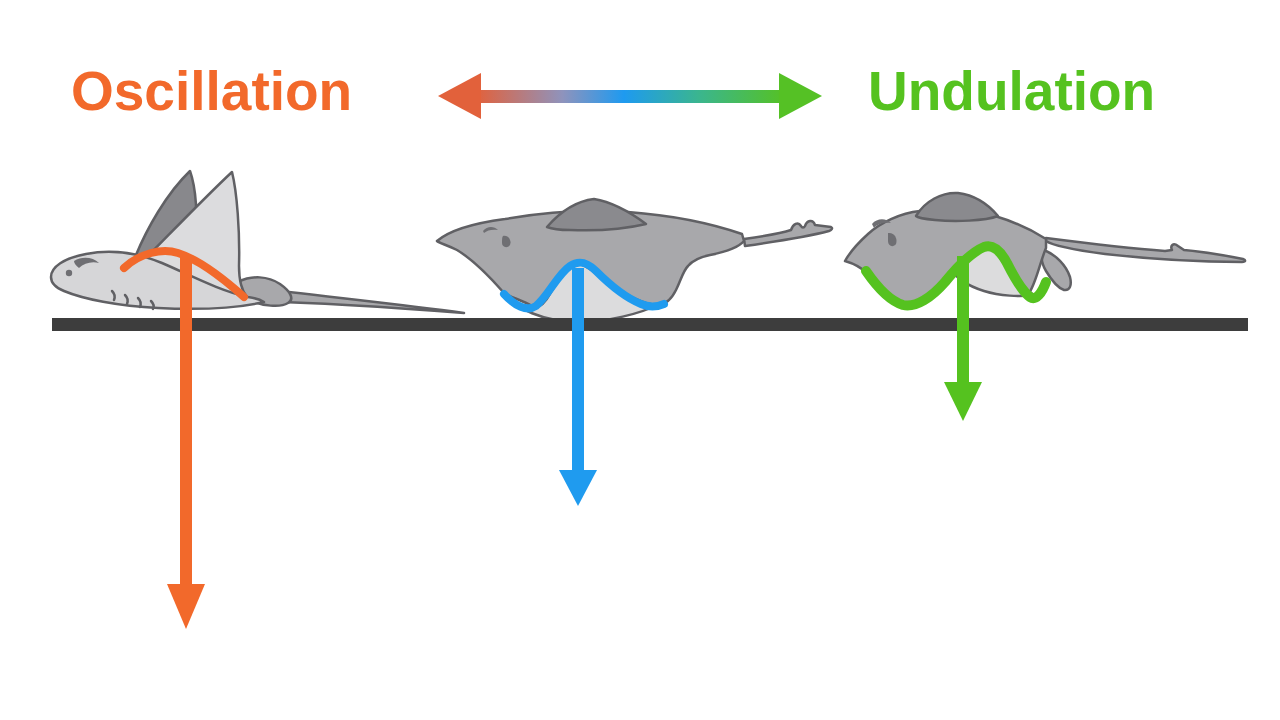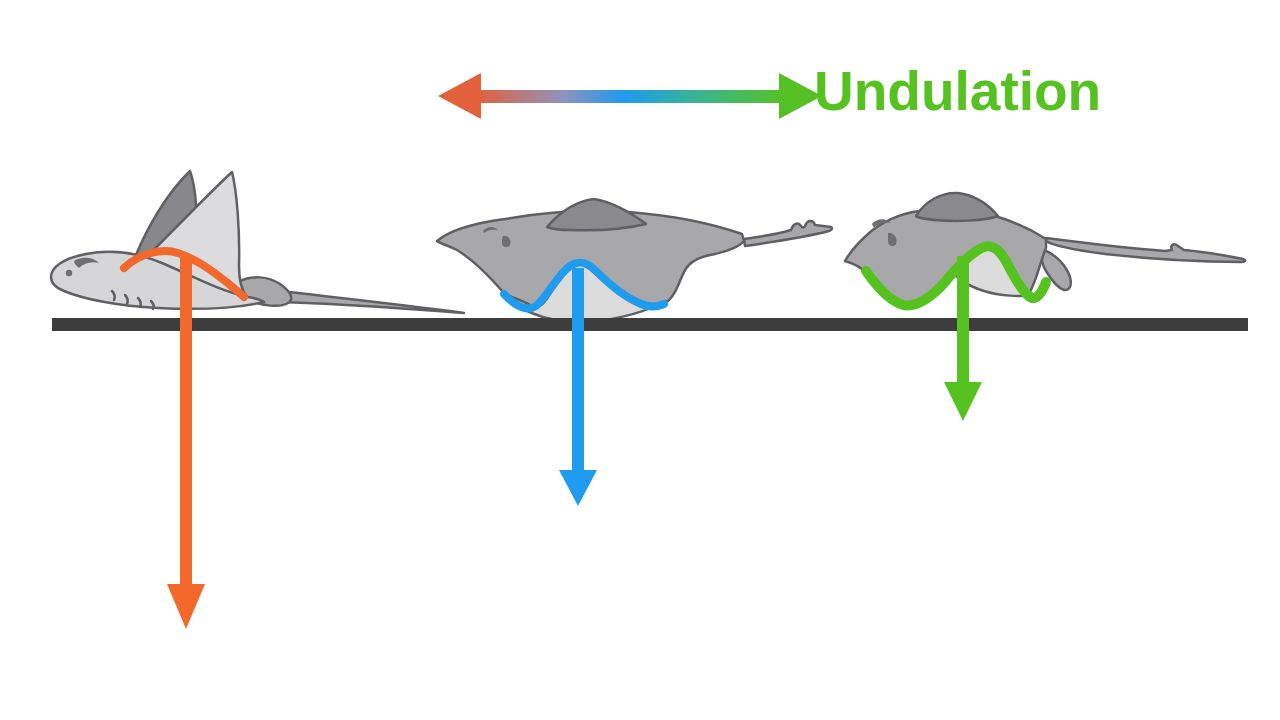--- a/index.html
+++ b/index.html
@@ -6,21 +6,21 @@
   .stage{
     position:relative;width:1280px;height:720px;overflow:hidden;
     background:var(--bg,#fff);
     font-family:"Liberation Sans", sans-serif;
   }
   .title{
     position:absolute;top:64px;font-size:55px;font-weight:bold;line-height:1;
     letter-spacing:0px;white-space:nowrap;
   }
   .title-left{left:71px;color:var(--orange,#F2692B);}
-  .title-right{left:814px;color:var(--green,#55C21F);text-align:right;}
+  .title-right{left:868px;color:var(--green,#55C21F);text-align:right;}
   .ground-label{
     position:absolute;top:339px;right:30px;font-size:55px;font-weight:bold;
     line-height:1;color:var(--ink,#3D3D3D);white-space:nowrap;
   }
   svg.scene{position:absolute;left:0;top:0;}
   
   .o{stroke:var(--outline,#606064);stroke-width:2.5;stroke-linejoin:round;stroke-linecap:round;}
   .f-none{fill:none;}
   .f-bodylight{fill:var(--body-light,#D6D6D8);}
   .f-winglight{fill:var(--wing-light,#DCDCDE);}
@@ -138,14 +138,15 @@
       <line class="st-blue" x1="578" y1="268" x2="578" y2="474" stroke-width="12"></line>
       <polygon class="f-blue" points="559,470 597,470 578,506"></polygon>
     </g>
 
     <g>
       <line class="st-green" x1="963" y1="256" x2="963" y2="385" stroke-width="12"></line>
       <polygon class="f-green" points="944,382 982,382 963,421"></polygon>
     </g>
   </svg>
 
+  <div class="title title-left">Oscillation</div>
   <div class="title title-right">Undulation</div>
 </div>
 
 </body></html>

